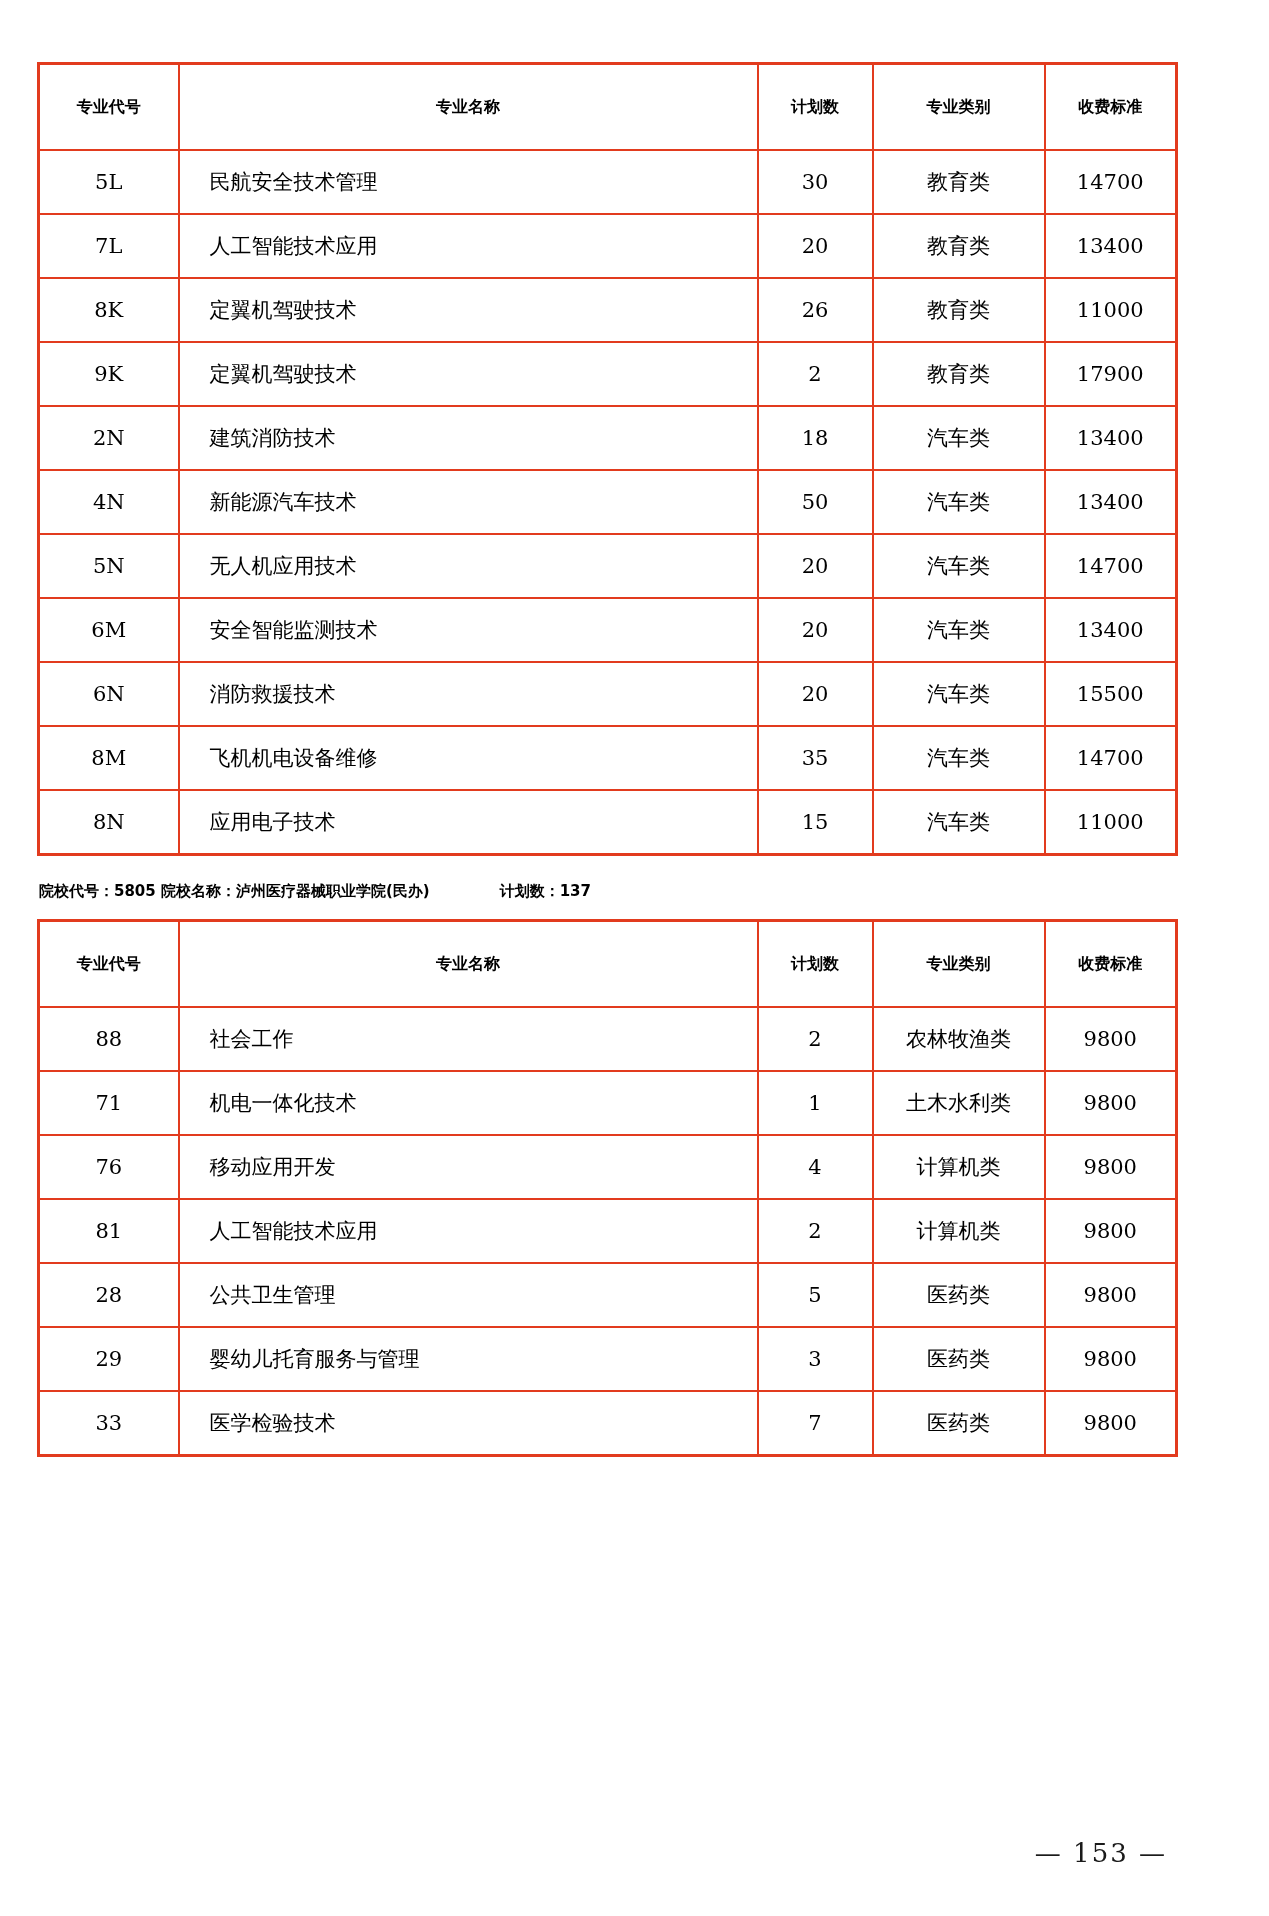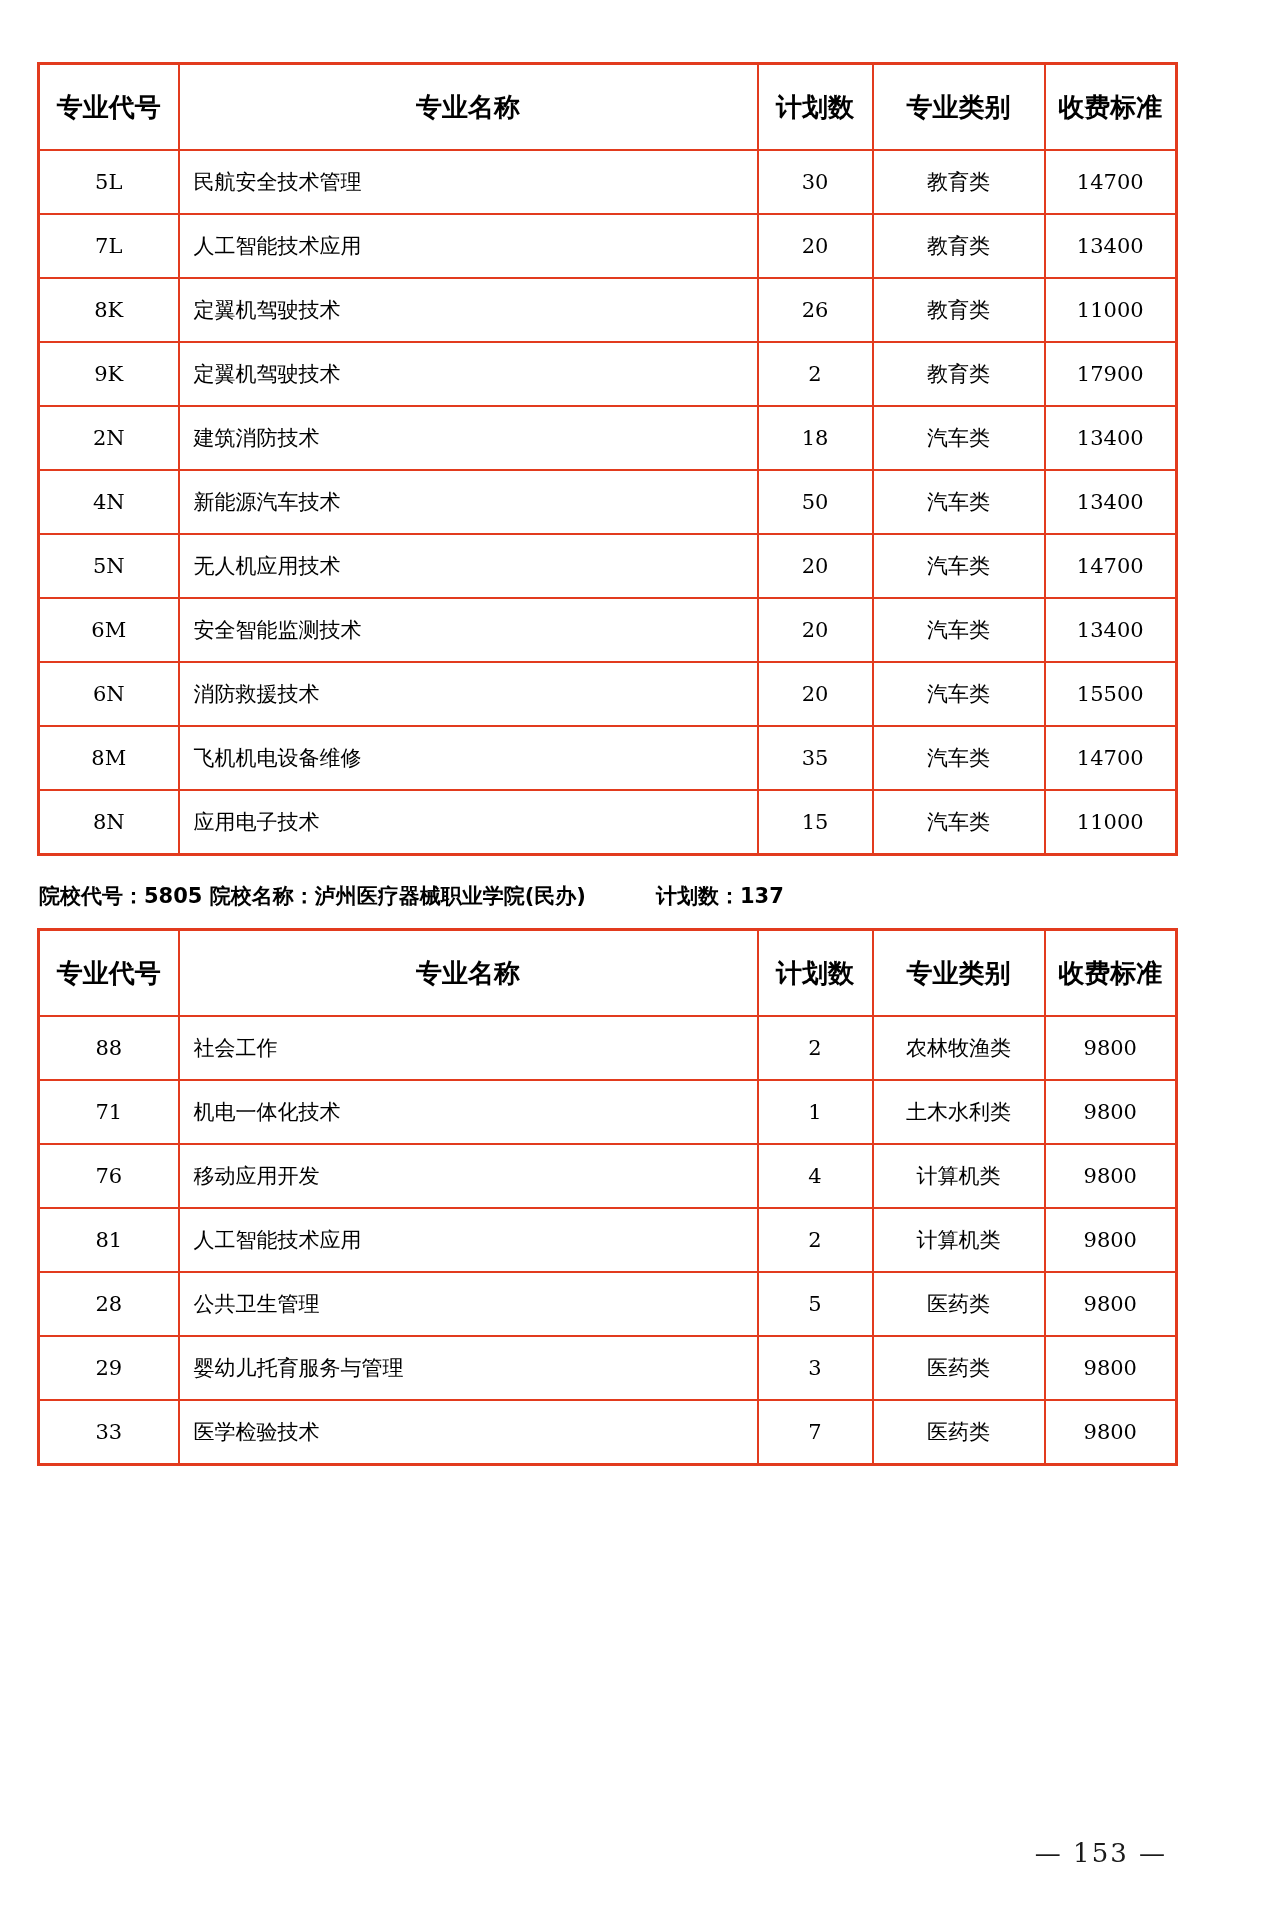--- a/index.html
+++ b/index.html
@@ -37,34 +37,34 @@
     vertical-align:middle;
     padding:0;
     font-size:21px;
     line-height:1.25;
     overflow:hidden;
   }
   table.plan-table th{
     height:84px;
     font-family:"DejaVu Sans","Liberation Sans",sans-serif;
     font-weight:bold;
-    font-size:26px;
+    font-size:16px;
   }
   table.plan-table td{
     height:62px;
   }
   table.plan-table td:nth-child(2){
     text-align:left;
-    padding-left:14px;
+    padding-left:30px;
   }
   .section-heading{
     margin:26px 0 18px 2px;
     font-family:"DejaVu Sans","Liberation Sans",sans-serif;
     font-weight:bold;
-    font-size:21px;
+    font-size:15px;
     color:var(--text);
     white-space:nowrap;
   }
   .section-heading .plan-count{
     margin-left:70px;
   }
   .page-number{
     position:absolute;
     right:102px;
     bottom:48px;

